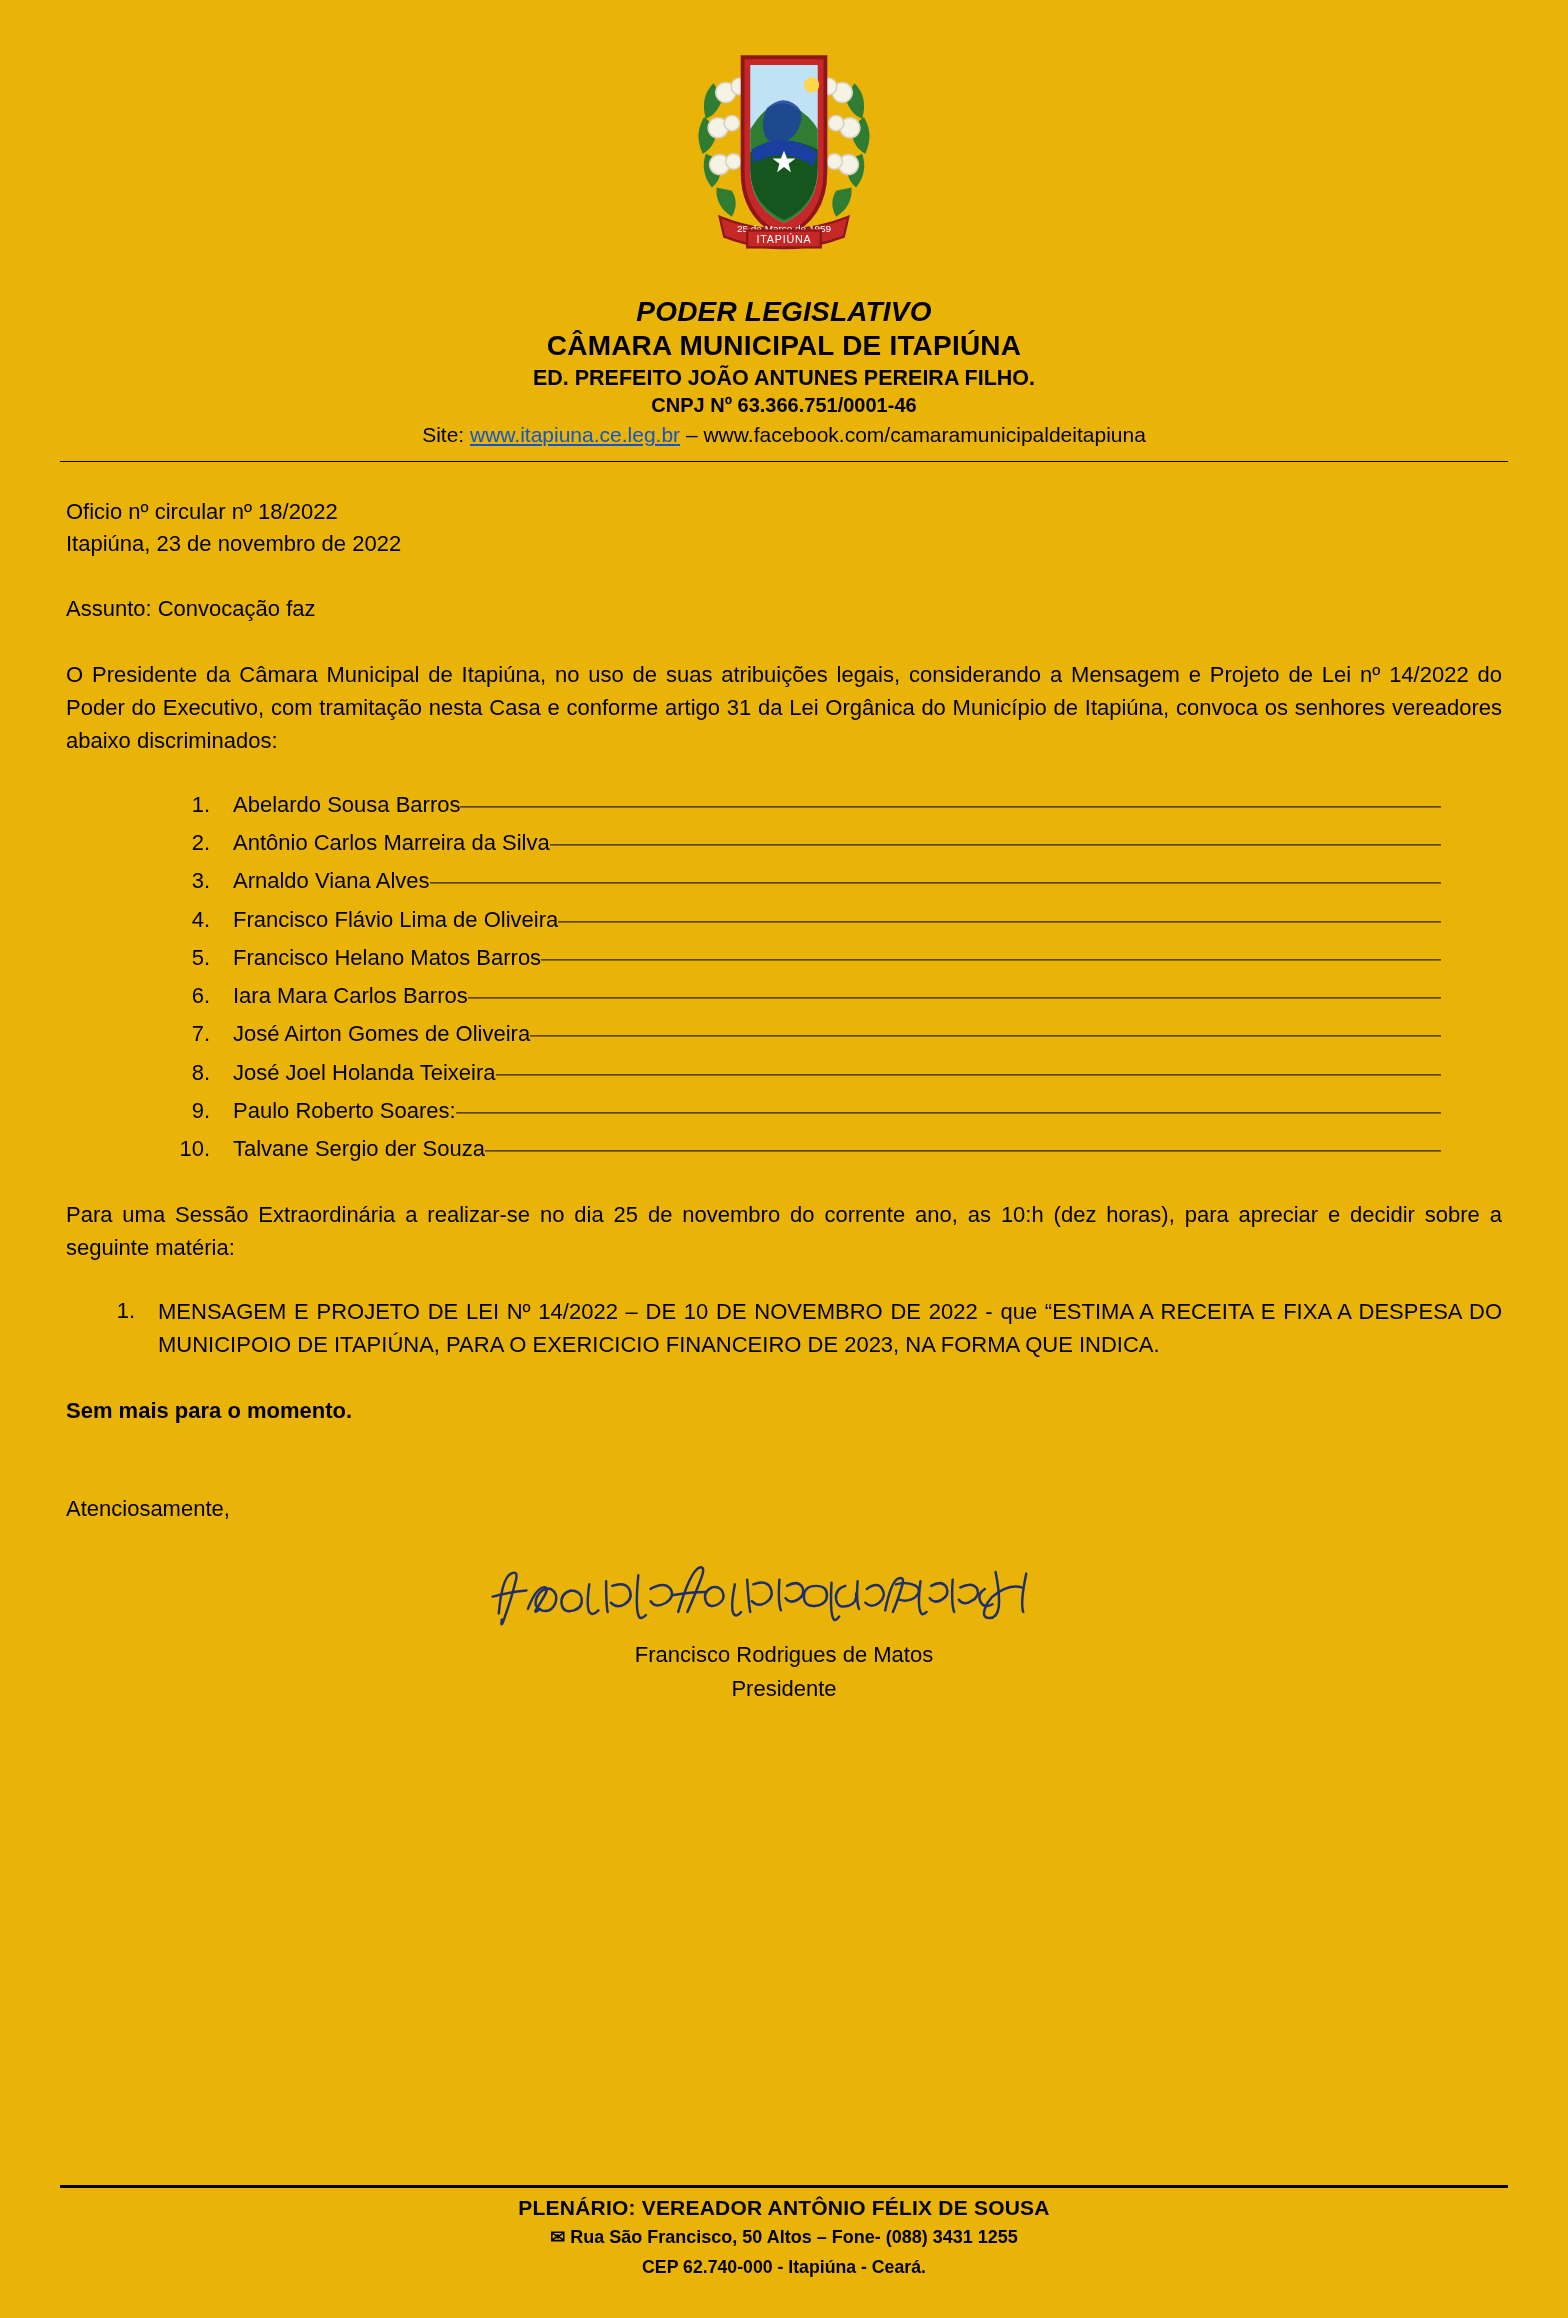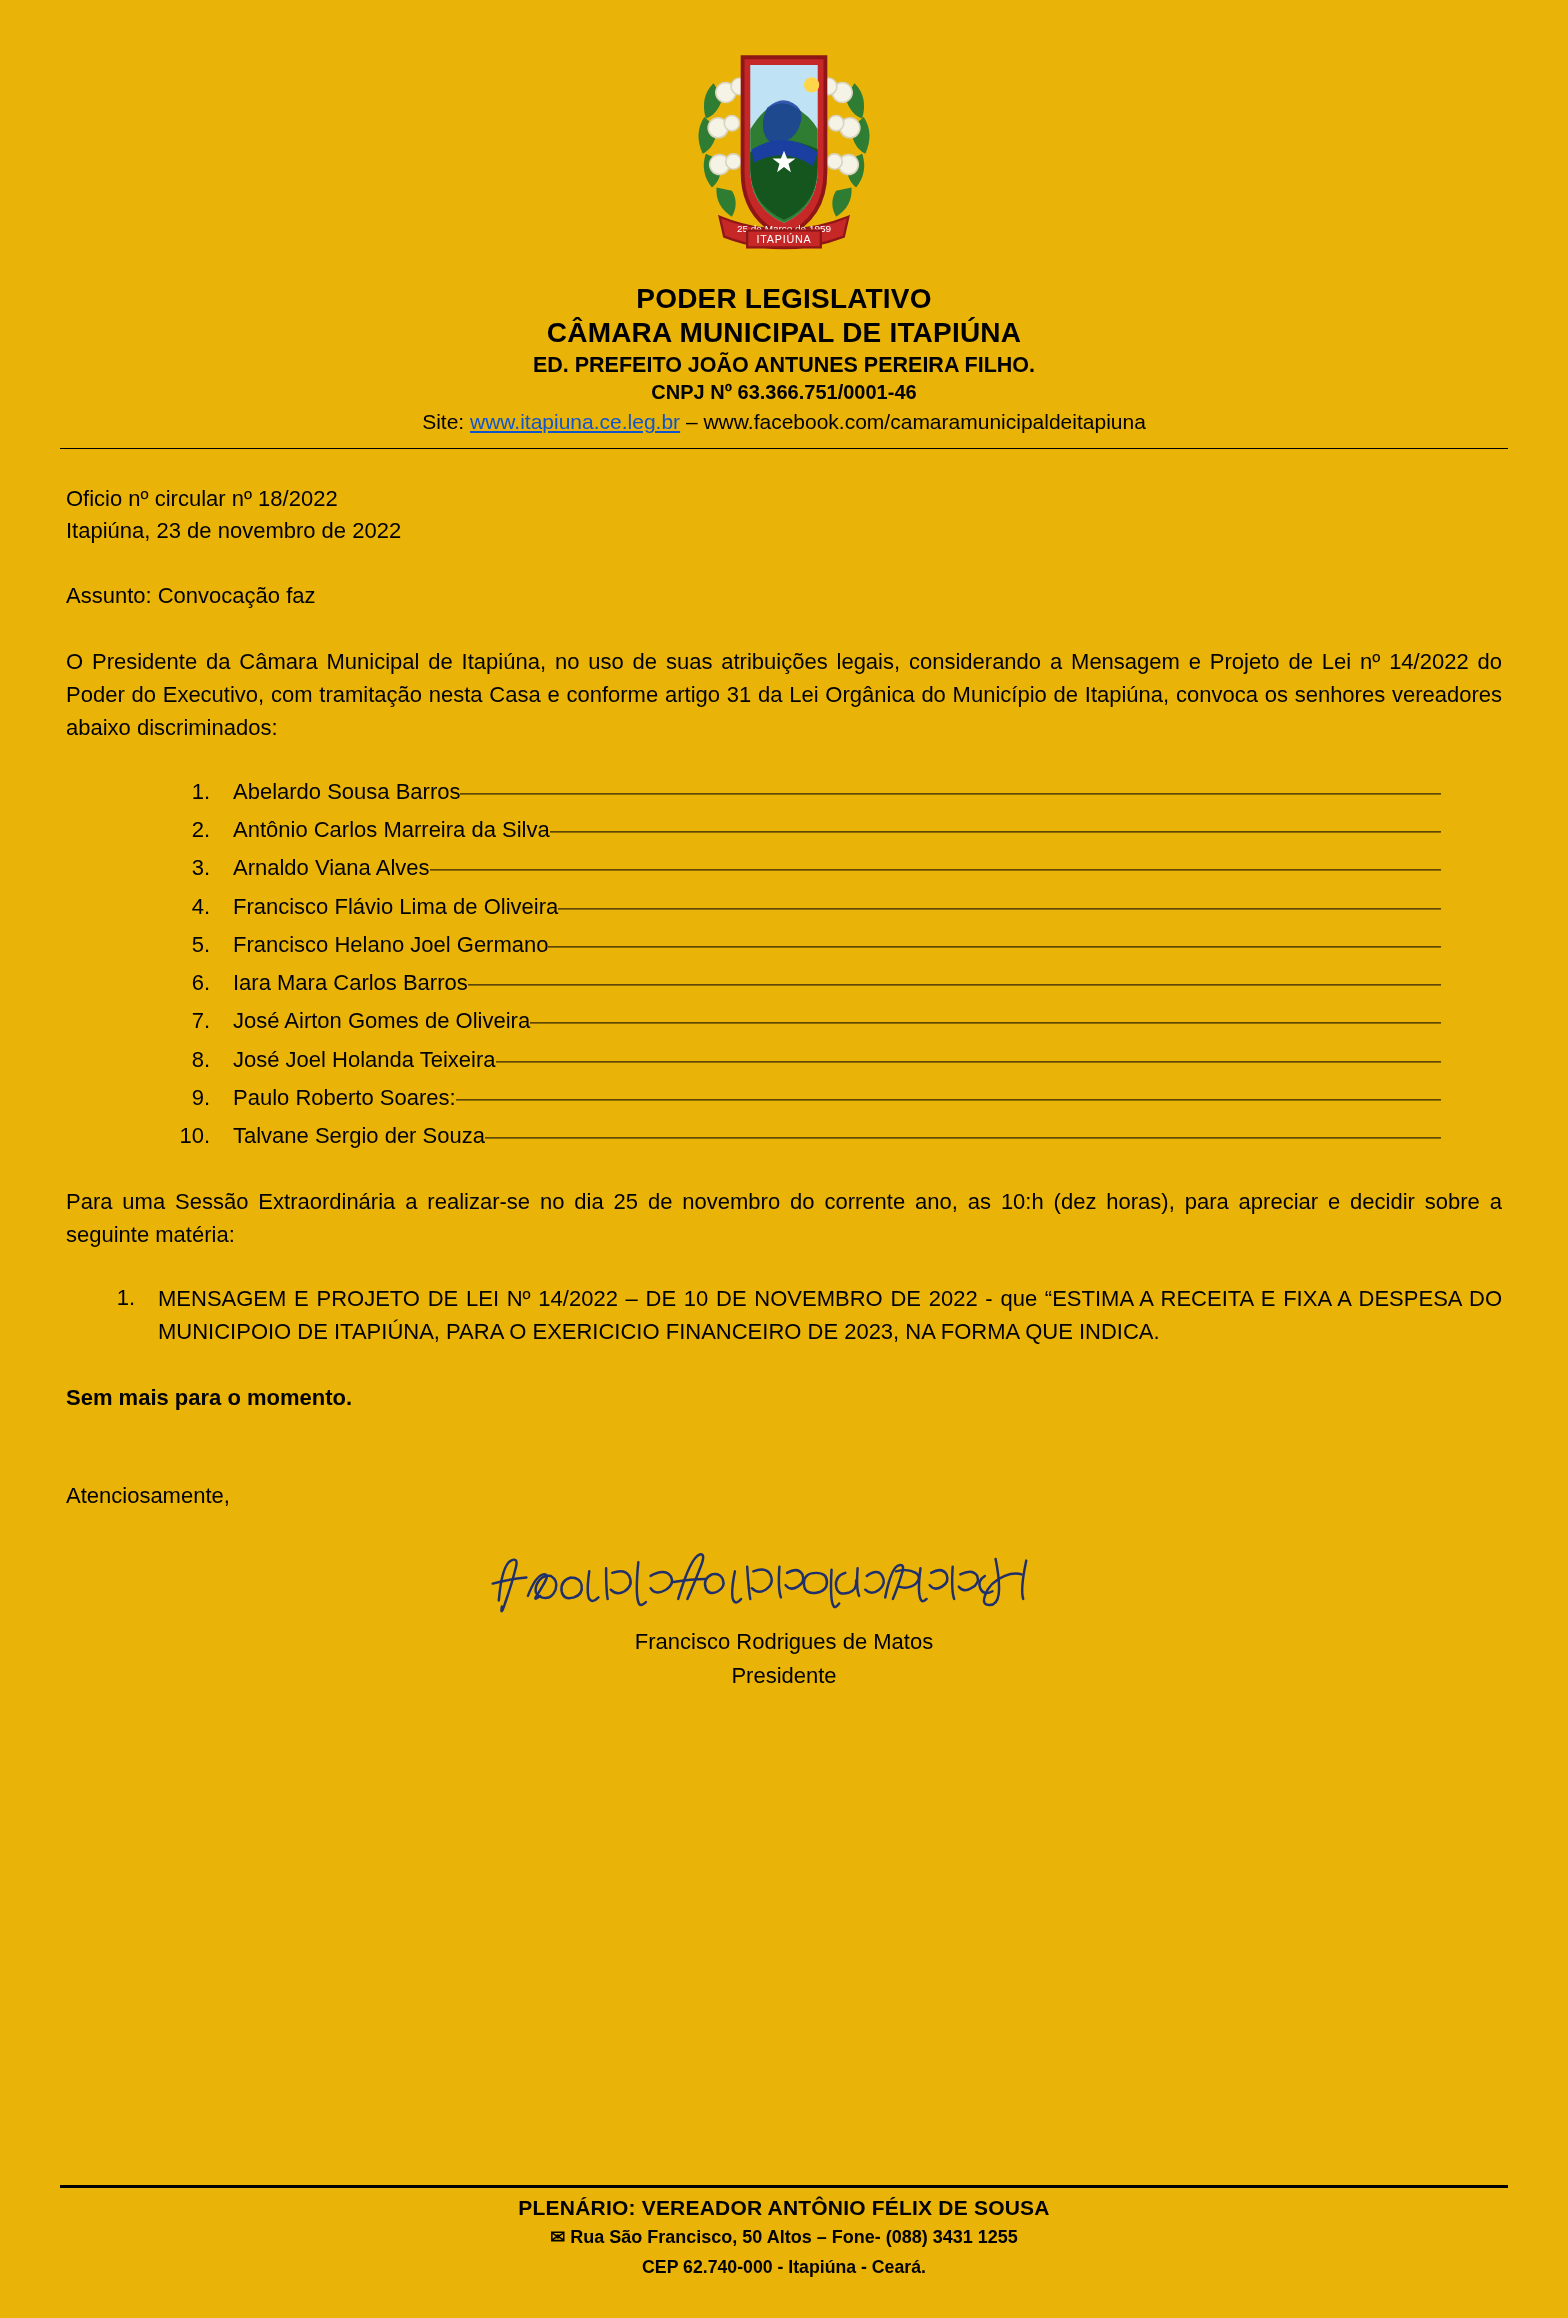--- a/index.html
+++ b/index.html
@@ -33,21 +33,22 @@
     width: 230px;
     height: 246px;
     position: relative;
   }
   .crest svg { display: block; }
 
   .org-line1 {
     font-size: 28px;
     font-weight: bold;
     letter-spacing: 0.2px;
-    margin-top: 0;
+    margin-top: 13px;
+    font-style: italic;
   }
   .org-line2 {
     font-size: 28px;
     font-weight: bold;
     letter-spacing: 0.2px;
     margin-top: 1.5px;
   }
   .org-line3 {
     font-size: 21.5px;
     font-weight: bold;
@@ -285,21 +286,21 @@
         <span class="vname">Arnaldo Viana Alves</span>
         <span class="vfill"></span>
       </li>
       <li class="vrow">
         <span class="vnum">4.</span>
         <span class="vname">Francisco Flávio Lima de Oliveira</span>
         <span class="vfill"></span>
       </li>
       <li class="vrow">
         <span class="vnum">5.</span>
-        <span class="vname">Francisco Helano Joel Germano</span>
+        <span class="vname">Francisco Helano Matos Barros</span>
         <span class="vfill"></span>
       </li>
       <li class="vrow">
         <span class="vnum">6.</span>
         <span class="vname">Iara Mara Carlos Barros</span>
         <span class="vfill"></span>
       </li>
       <li class="vrow">
         <span class="vnum">7.</span>
         <span class="vname">José Airton Gomes de Oliveira</span>

